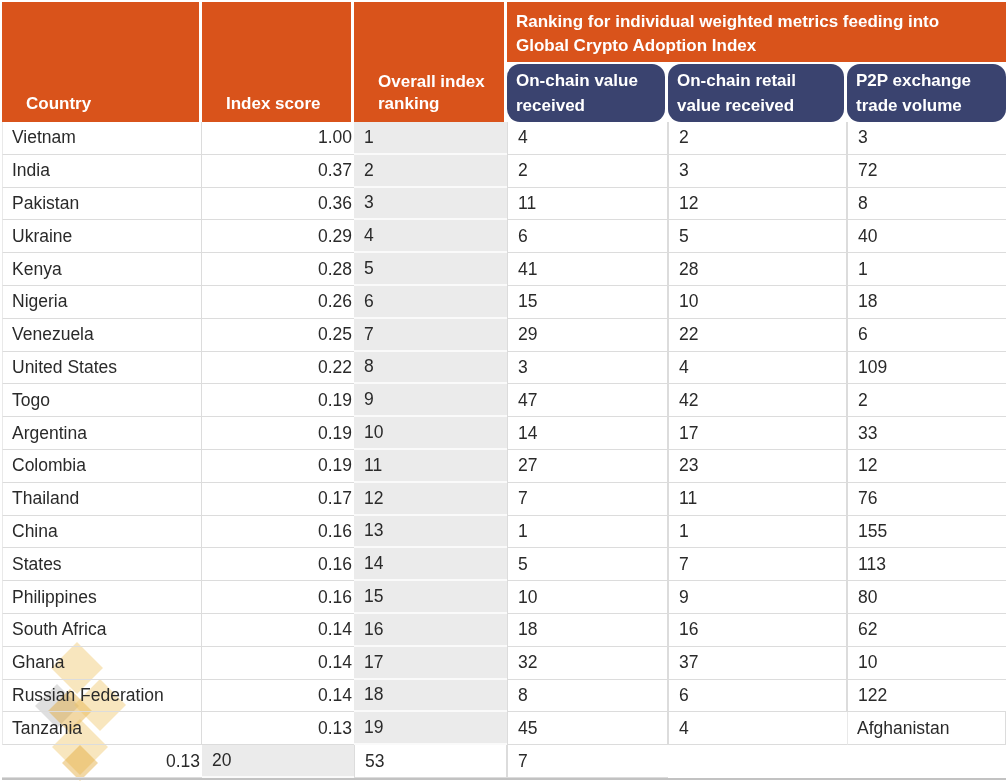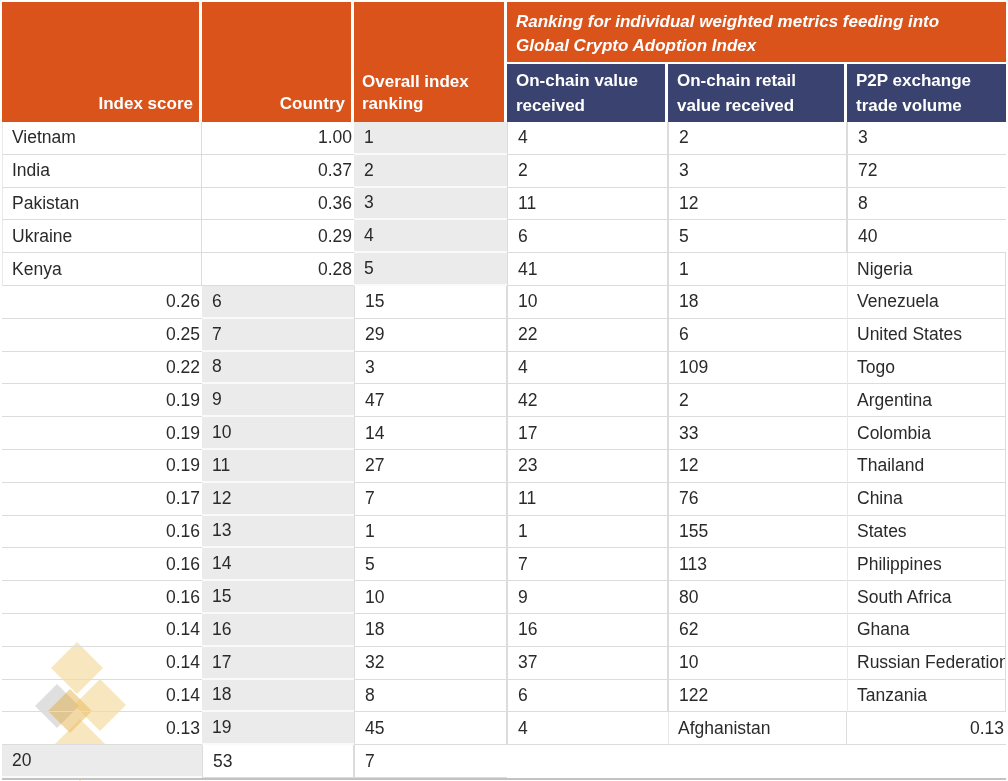--- a/index.html
+++ b/index.html
@@ -31,38 +31,37 @@
     color: var(--headerText, #ffffff);
     font-weight: bold;
     font-size: 17px;
     line-height: 22px;
   }
   .hcell.orange {
     background: var(--orange, #d9531b);
     grid-row: 1 / 3;
     display: flex;
     align-items: flex-end;
-    padding: 0 6px 7px 8px;
-    justify-content: flex-end;
+    padding: 0 6px 7px 24px;
   }
   .hcell.banner {
     background: var(--orange, #d9531b);
     grid-column: 4 / 7;
     grid-row: 1;
     padding: 8px 8px 12px 9px;
-    font-style: italic;
   }
   .hcell.banner .banner-text { display: block; max-width: 448px; line-height: 24px; }
   .hcell.navy {
     background: var(--navy, #3a436f);
     grid-row: 2;
     display: flex;
     align-items: center;
     padding: 2px 4px 2px 9px;
     line-height: 25px;
+    border-radius: 13px;
   }
 
   
   .table-body {
     display: grid;
     grid-template-columns: 200px 152px 153px 161px 179px 159px;
     grid-auto-rows: 32.8px;
     position: relative;
     z-index: 2;
     border-bottom: 2px solid #c2c2c2;
@@ -105,24 +104,24 @@
     <polygon class="wm-gold" points="49,2 75,28 49,54 23,28"></polygon>
     <polygon class="wm-gray" points="29,44 51,66 29,88 7,66"></polygon>
     <polygon class="wm-gold-dark" points="42,49 64,71 42,93 20,71"></polygon>
     <polygon class="wm-gold" points="72,39 98,65 72,91 46,65"></polygon>
     <polygon class="wm-gold" points="52,79 80,107 52,135 24,107"></polygon>
     <polygon class="wm-gold-dark" points="52,105 70,123 52,141 34,123"></polygon>
   </svg>
 
   <div class="table-header">
     <div class="hcell orange">
+      <span>Country</span>
+    </div>
+    <div class="hcell orange">
       <span>Index score</span>
-    </div>
-    <div class="hcell orange">
-      <span>Country</span>
     </div>
     <div class="hcell orange">
       <span>Overall index ranking</span>
     </div>
     <div class="hcell banner">
       <span class="banner-text">Ranking for individual weighted metrics feeding into Global Crypto Adoption Index</span>
     </div>
     <div class="hcell navy">
       <span>On-chain value received</span>
     </div>
@@ -160,20 +159,21 @@
     <div class="bcell score">0.29</div>
     <div class="bcell rank">4</div>
     <div class="bcell metric-b">6</div>
     <div class="bcell metric-b">5</div>
     <div class="bcell metric">40</div>
 
     <div class="bcell country">Kenya</div>
     <div class="bcell score">0.28</div>
     <div class="bcell rank">5</div>
     <div class="bcell metric-b">41</div>
+    <div class="bcell metric-b">28</div>
     <div class="bcell metric">1</div>
 
     <div class="bcell country">Nigeria</div>
     <div class="bcell score">0.26</div>
     <div class="bcell rank">6</div>
     <div class="bcell metric-b">15</div>
     <div class="bcell metric-b">10</div>
     <div class="bcell metric">18</div>
 
     <div class="bcell country">Venezuela</div>

